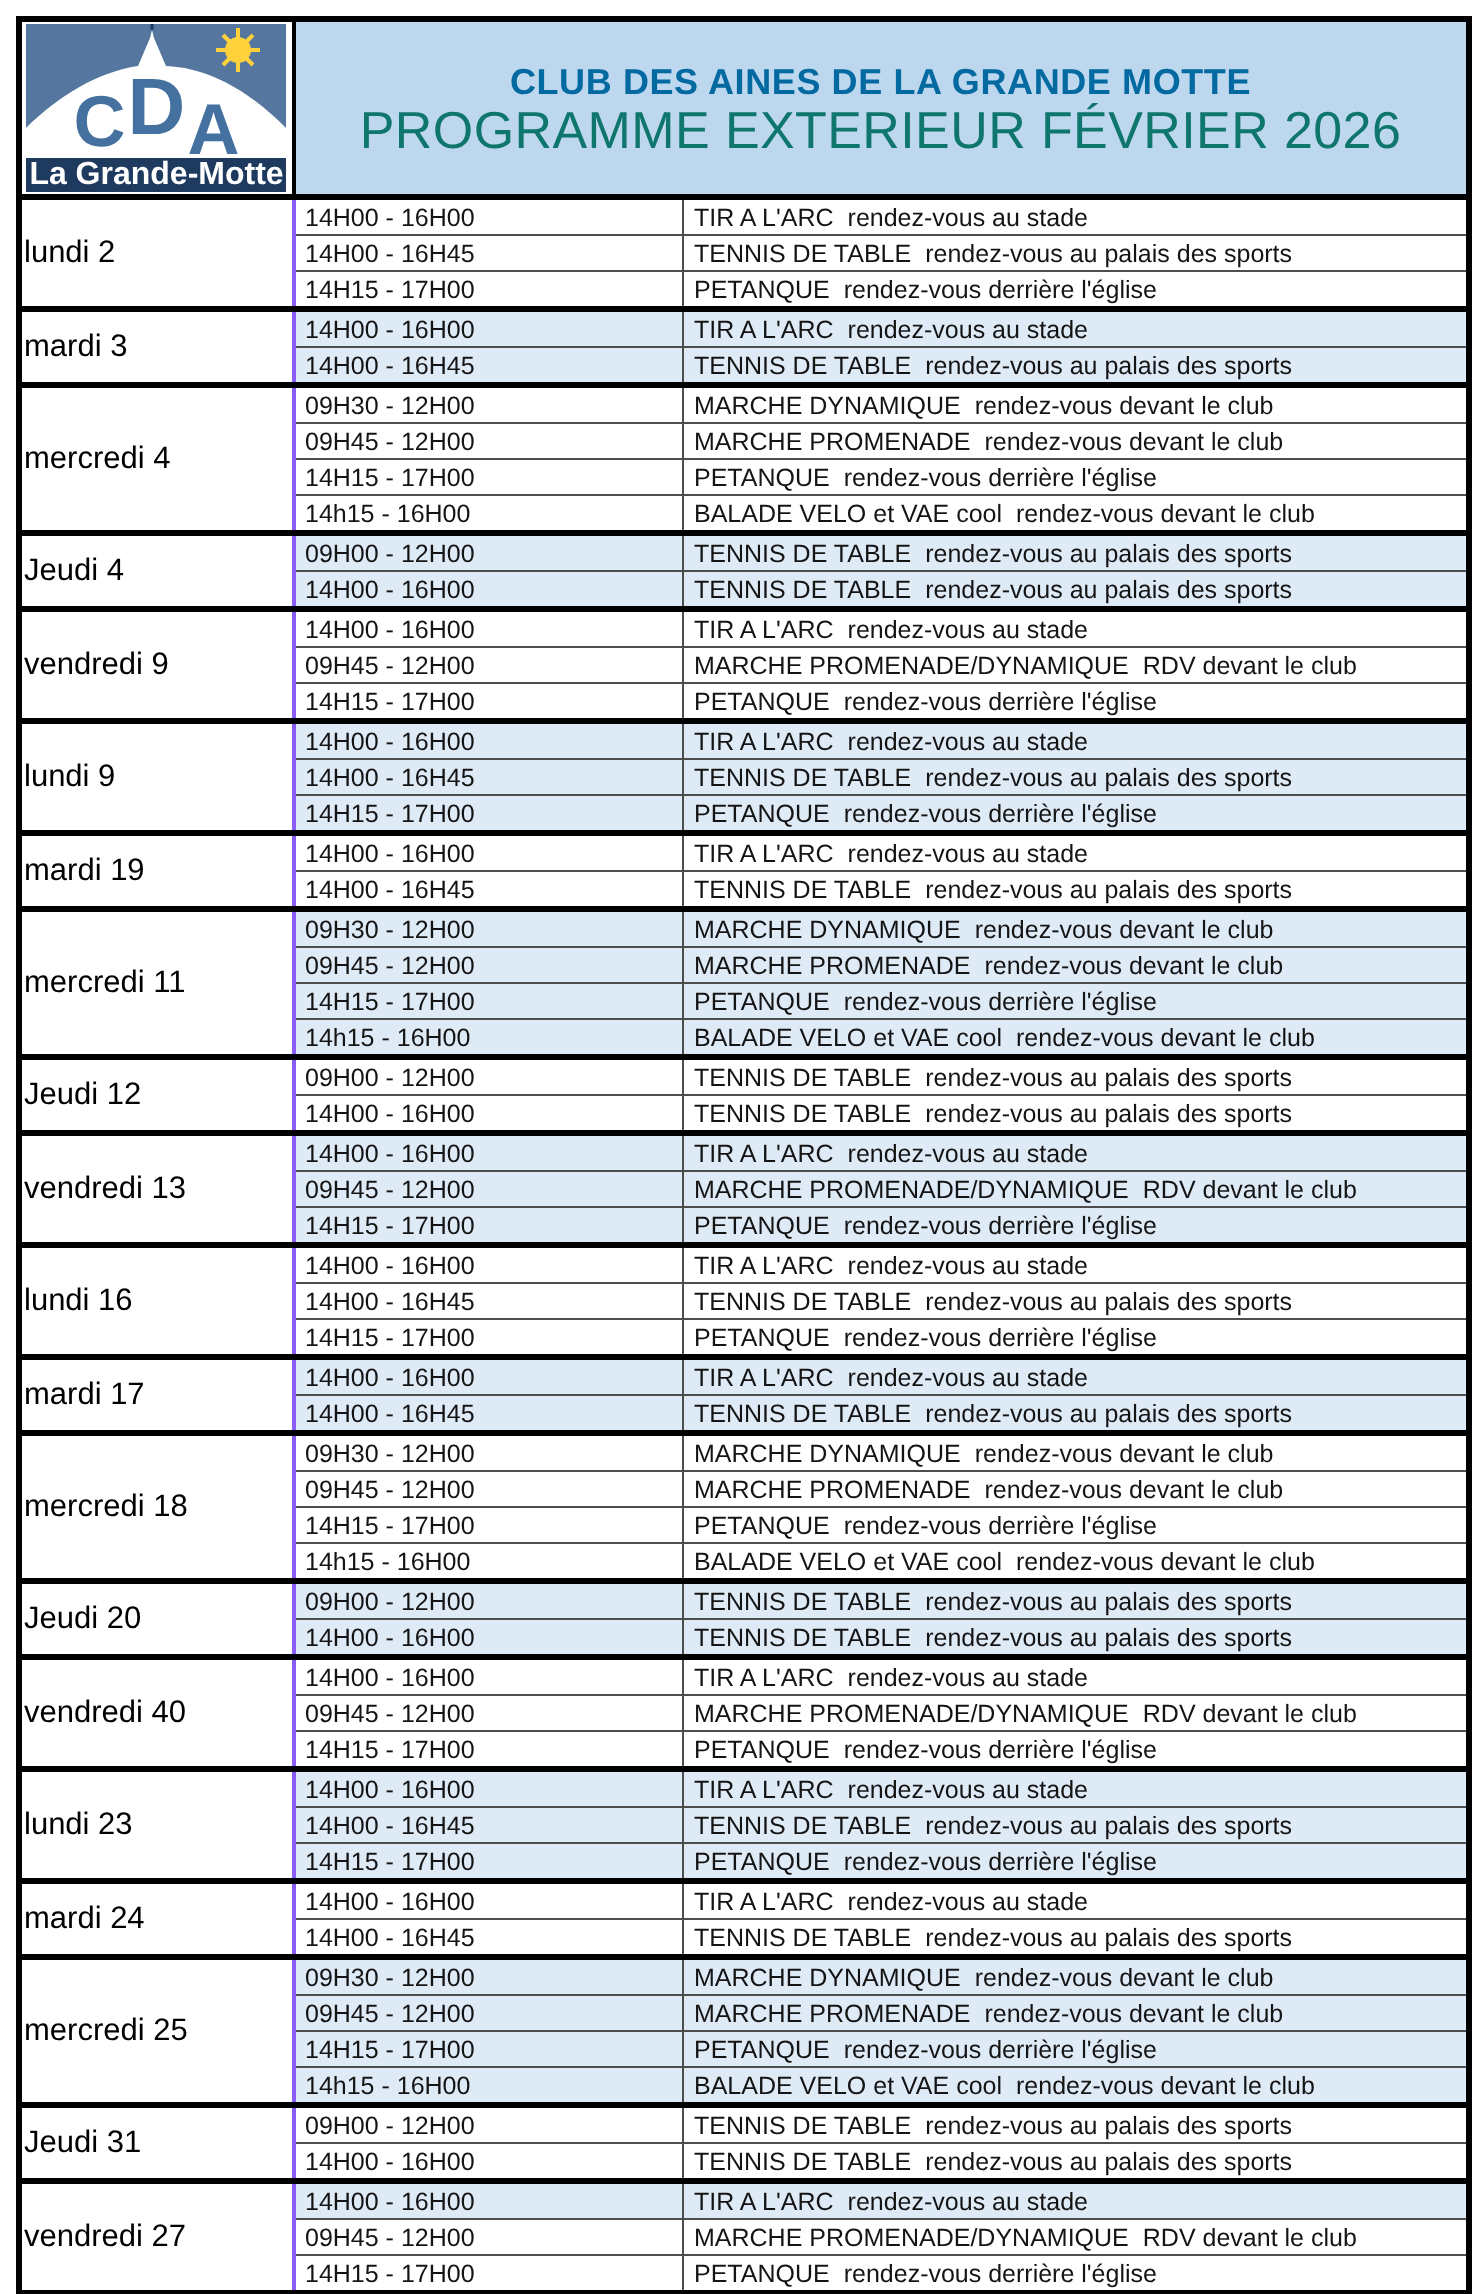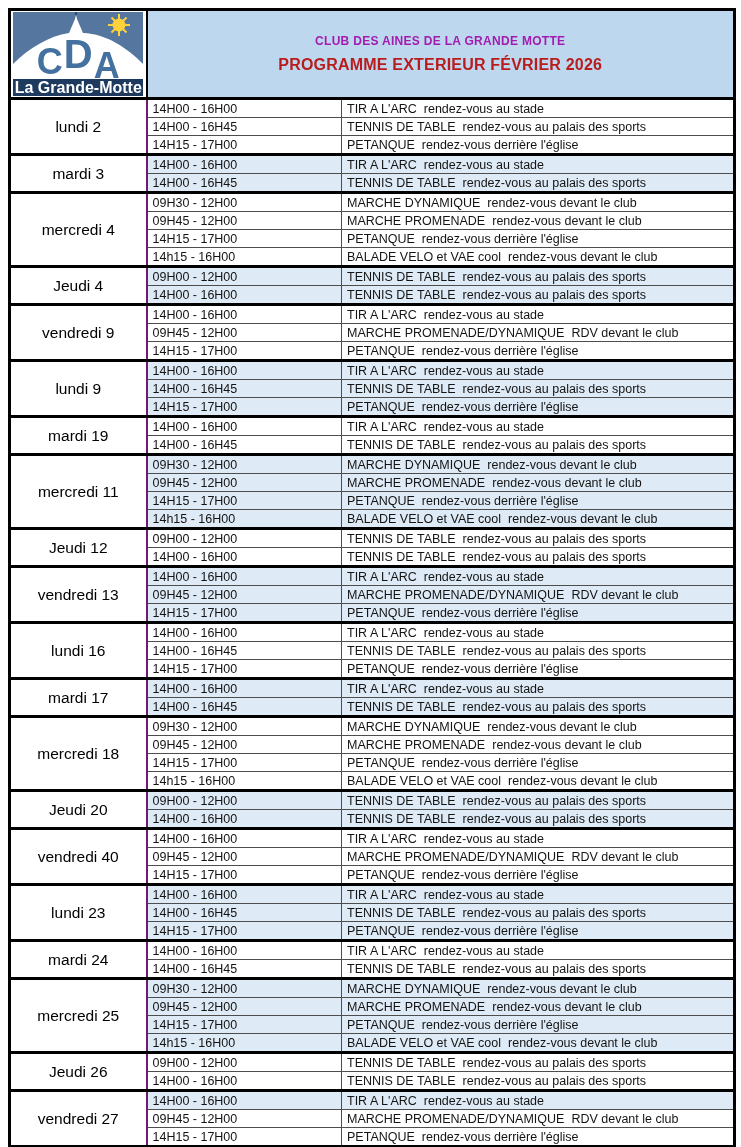--- a/index.html
+++ b/index.html
@@ -8,41 +8,41 @@
     font-family:"Liberation Sans",sans-serif;-webkit-font-smoothing:antialiased;
   }
   .sheet{position:absolute;left:8px;top:8px;}
   table{border-collapse:collapse;table-layout:fixed;width:725px;border:3px solid #000;}
   col.c-day{width:137px;} col.c-time{width:195px;} col.c-act{width:393px;}
 
   
   tr.hdr td{border-bottom:3px solid #000;}
   td.logo-cell{background:#ffffff;height:86px;vertical-align:middle;border-right:2px solid #000;padding:0;}
   td.title-cell{background:#BDD7EE;text-align:center;vertical-align:middle;padding:0;}
-  .title1{color:#a21caf;font-weight:bold;font-size:12px;letter-spacing:.3px;line-height:22px;}
-  .title2{color:#b91c1c;font-weight:bold;font-size:16px;letter-spacing:.2px;line-height:26px;}
+  .title1{color:#0369a1;font-weight:bold;font-size:18px;letter-spacing:.3px;line-height:22px;}
+  .title2{color:#0f766e;font-weight:normal;font-size:26px;letter-spacing:.2px;line-height:26px;}
 
   
   .logo{position:relative;width:130px;height:84px;margin:0 auto;background:#55779F;overflow:hidden;}
   .logo svg{position:absolute;left:0;top:0;}
   .cda{position:absolute;left:0;top:22px;width:100%;text-align:center;font-weight:bold;color:#44719F;
        text-shadow:-2px 0 #fff,2px 0 #fff,0 -2px #fff,0 2px #fff,-2px -2px #fff,2px 2px #fff,-2px 2px #fff,2px -2px #fff;}
   .cda .l1{font-size:36px;display:inline-block;transform:translateY(4px);}
   .cda .l2{font-size:40px;display:inline-block;transform:translateY(-2px);margin:0 1px;}
   .cda .l3{font-size:36px;display:inline-block;transform:translateY(8px);}
   .citybar{position:absolute;left:0;bottom:0;width:100%;height:17px;background:#1E3A5F;
            color:#fff;font-weight:bold;font-size:16px;line-height:17px;text-align:center;}
 
   
   td{border:1px solid #4d4d4d;}
   tr.body-row td{height:17px;}
   tr.grp-first td{border-top:3px solid #000;}
   td.day{
-    text-align:center;vertical-align:middle;font-size:15.5px;color:#000;
-    border-right:2px solid #701a75;background:#fff;
+    vertical-align:middle;font-size:15.5px;color:#000;
+    border-right:2px solid #8b5cf6;background:#fff;
   }
   td.time,td.act{font-size:12.5px;color:#141414;padding:0 0 0 5px;vertical-align:middle;white-space:nowrap;overflow:hidden;}
   td.act .note{margin-left:7px;}
   .shade-blue{background:#DEEAF6;}
   .shade-white{background:#ffffff;}
 </style>
 </head>
 <body>
 
 <div class="sheet">
@@ -292,21 +292,21 @@
         </tr>
         <tr class="body-row">
           <td class="time shade-blue">14H15 - 17H00</td>
           <td class="act shade-blue"><span>PETANQUE</span><span class="note">rendez-vous derrière l'église</span></td>
         </tr>
         <tr class="body-row">
           <td class="time shade-blue">14h15 - 16H00</td>
           <td class="act shade-blue"><span>BALADE VELO  et VAE cool</span><span class="note">rendez-vous devant le club</span></td>
         </tr>
         <tr class="body-row grp-first">
-          <td class="day shade-white" rowspan="2">Jeudi 26</td>
+          <td class="day shade-white" rowspan="2">Jeudi 31</td>
           <td class="time shade-white">09H00 - 12H00</td>
           <td class="act shade-white"><span>TENNIS DE TABLE</span><span class="note">rendez-vous au palais des sports</span></td>
         </tr>
         <tr class="body-row">
           <td class="time shade-white">14H00 - 16H00</td>
           <td class="act shade-white"><span>TENNIS DE TABLE</span><span class="note">rendez-vous au palais des sports</span></td>
         </tr>
         <tr class="body-row grp-first">
           <td class="day shade-blue" rowspan="3">vendredi 27</td>
           <td class="time shade-blue">14H00 - 16H00</td>

